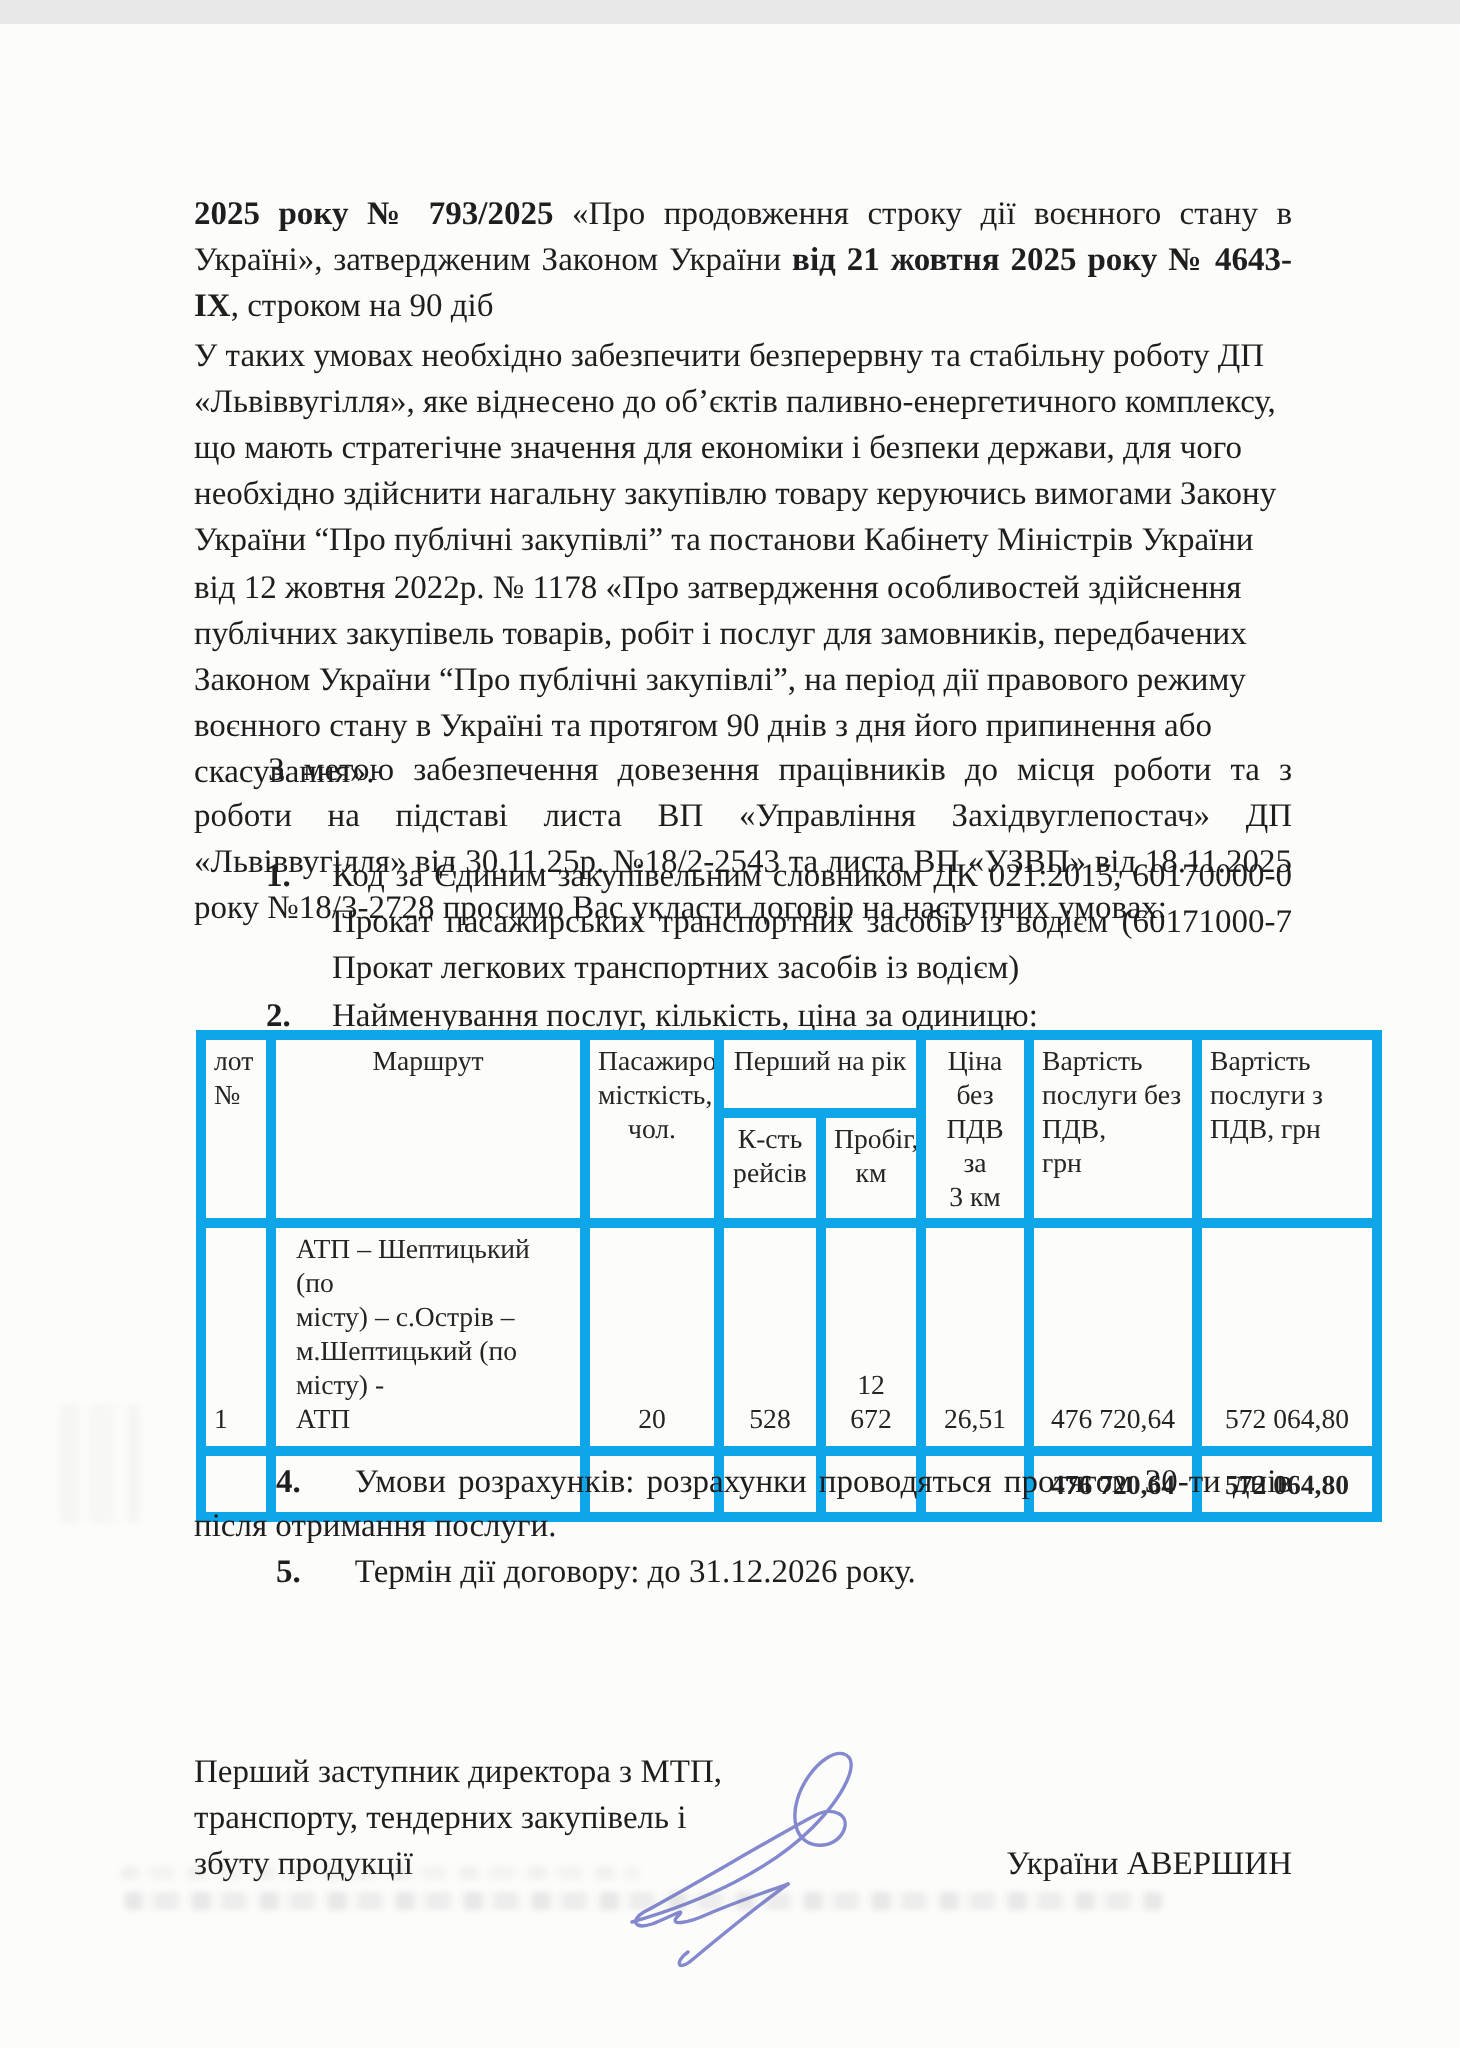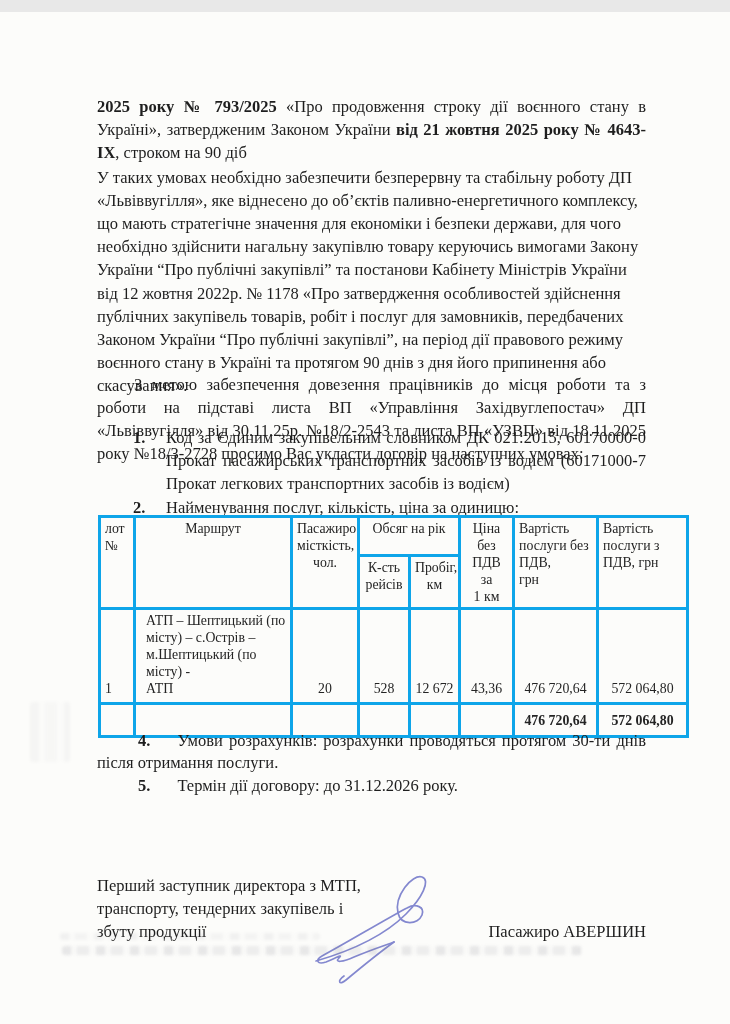--- a/index.html
+++ b/index.html
@@ -29,21 +29,21 @@
   .price-line { text-indent: 43px; }
 
   
   table.svc {
     position: absolute; left: 98px; top: 503px;
     border-collapse: collapse; table-layout: fixed;
     width: 588px;
     font-size: 13.8px; line-height: 17px; color: #242424;
   }
   table.svc td, table.svc th {
-    border: 3px solid #0ea5e9;
+    border: 5px solid #0ea5e9;
     font-weight: normal;
     padding: 2px 4px;
     white-space: pre-line;
     vertical-align: top;
     text-align: center;
     overflow: hidden;
   }
   table.svc th.left, table.svc td.left { text-align: left; }
   table.svc tr.datarow td { vertical-align: bottom; padding-bottom: 5px; }
   table.svc tr.totalrow td { vertical-align: middle; font-weight: bold; }
@@ -100,25 +100,25 @@
         <col style="width:90px">
     </colgroup>
     <thead>
       <tr style="height:30px;">
         <th rowspan="2" class="left">лот
 №</th>
         <th rowspan="2">Маршрут</th>
         <th rowspan="2">Пасажиро
 місткість,
 чол.</th>
-        <th colspan="2">Обсяг на рік</th>
+        <th colspan="2">Перший на рік</th>
         <th rowspan="2">Ціна
 без
 ПДВ за
-1 км</th>
+3 км</th>
         <th rowspan="2" class="left">Вартість
 послуги без
 ПДВ,
 грн</th>
         <th rowspan="2" class="left">Вартість
 послуги з
 ПДВ, грн</th>
       </tr>
       <tr style="height:40px;">
         <th>К-сть
@@ -130,21 +130,21 @@
     <tbody>
       <tr class="datarow" style="height:67px;">
         <td class="left">1</td>
         <td class="routecell">АТП – Шептицький (по
 місту) – с.Острів –
 м.Шептицький (по місту) -
 АТП</td>
         <td>20</td>
         <td>528</td>
         <td>12 672</td>
-        <td>43,36</td>
+        <td>26,51</td>
         <td>476 720,64</td>
         <td>572 064,80</td>
       </tr>
       <tr class="totalrow" style="height:33px;">
         <td></td>
         <td></td>
         <td></td>
         <td></td>
         <td></td>
         <td></td>
@@ -158,21 +158,21 @@
   <div class="blk" style="top:718px;">
     <p class="item-b" style="margin:0 0 1px 0;"><span class="num">4.</span><span class="bt">Умови розрахунків: розрахунки проводяться  протягом 30-ти днів після отримання послуги.</span></p>
     <p class="item-b" style="margin:0;"><span class="num">5.</span><span class="bt">Термін дії договору: до 31.12.2026 року.</span></p>
   </div>
 
   <div class="blk" style="top:862px;">
     <div style="display:flex;">
       <div class="pre" style="width:310px;">Перший заступник директора з МТП,
 транспорту, тендерних закупівель і
 збуту продукції</div>
-      <div style="margin-left:auto; align-self:flex-end;">Пасажиро АВЕРШИН</div>
+      <div style="margin-left:auto; align-self:flex-end;">України АВЕРШИН</div>
     </div>
   </div>
 
   <div class="sig">
     <svg viewBox="0 0 150 130">
       <g fill="none" stroke="#6f74c8" stroke-width="1.7" stroke-linecap="round" opacity="0.85">
         <path d="M10,93 C48,82 80,66 100,46 C116,30 125,12 116,9 C106,6 88,28 92,45 C95,58 112,57 116,47 C119,39 110,35 101,40 C80,51 42,74 16,88 C9,92 11,97 20,94 C28,91 38,85 33,90 C28,95 37,94 48,89 C62,83 74,79 88,74"></path>
         <path d="M88,74 C70,87 52,102 40,112 C33,118 31,113 38,108"></path>
       </g>
     </svg>

